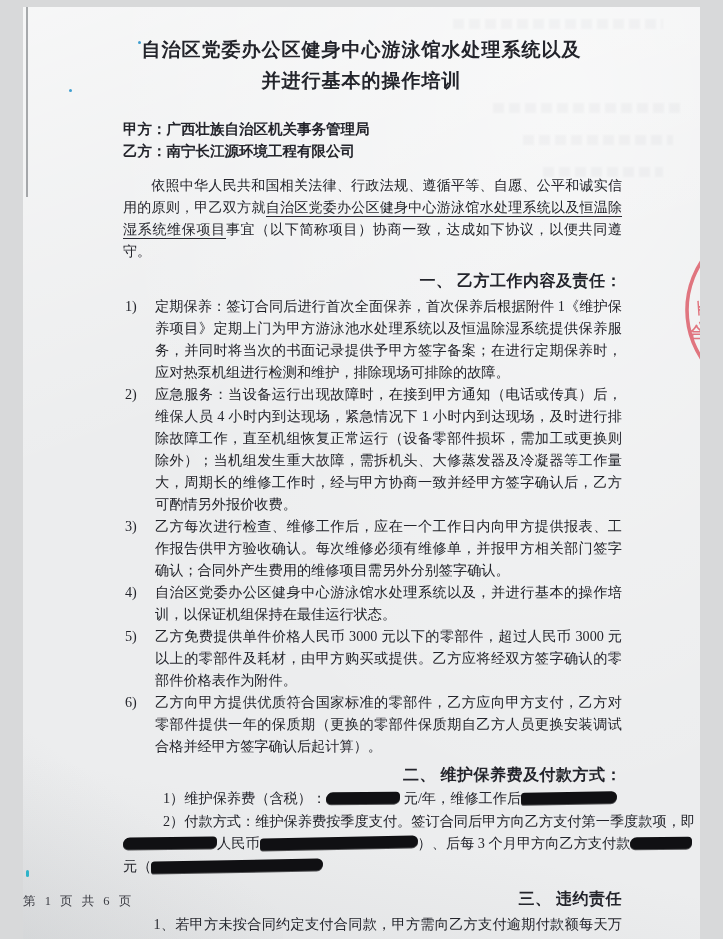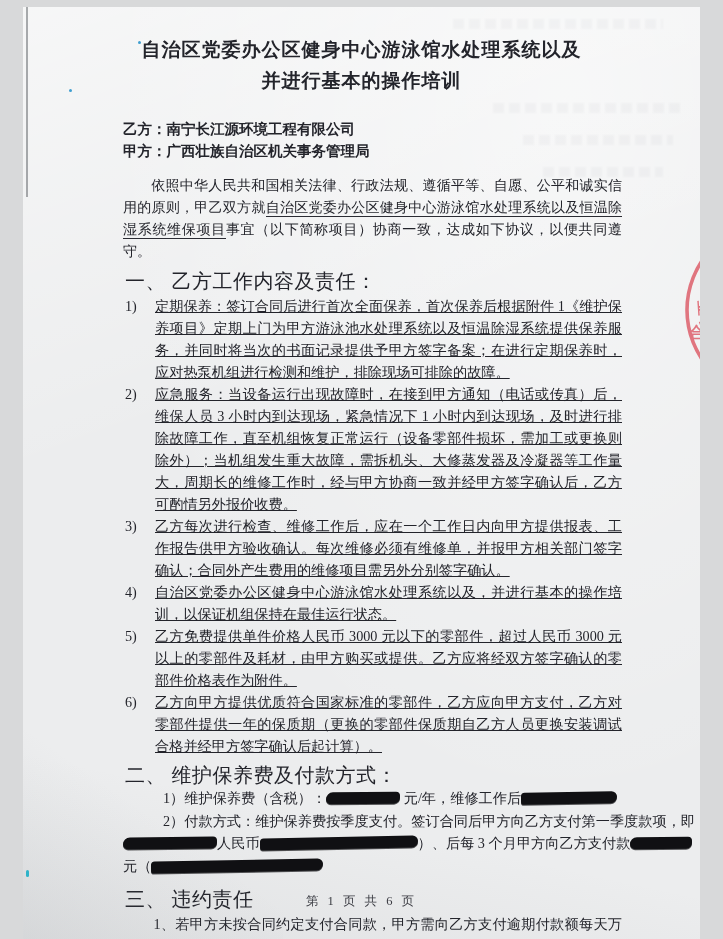--- a/index.html
+++ b/index.html
@@ -26,39 +26,39 @@
   .ghost{position:absolute;height:10px;opacity:.6;
     background:repeating-linear-gradient(90deg, rgba(70,80,100,.07) 0 11px, rgba(0,0,0,0) 11px 16px);
     filter:blur(1px);}
 
   .title{margin:27px 60px 0 60px;text-align:center;font-weight:bold;font-size:19px;line-height:31px;letter-spacing:1px;}
   .parties{margin:23px 78px 0 100px;font-weight:bold;font-size:14.5px;line-height:21.5px;}
   .intro{margin:13px 78px 0 100px;font-size:14px;line-height:22px;text-align:justify;}
   .intro .ind{display:inline-block;width:2em;}
   .uline{border-bottom:1px solid #2a2b33;padding-bottom:1px;}
 
-  .h-num{margin:6px 78px 0 102px;font-weight:normal;font-size:20px;line-height:24px;letter-spacing:.5px;}
+  .h-num{margin:6px 78px 0 102px;font-weight:bold;font-size:16px;line-height:24px;letter-spacing:.5px;text-align:right;}
   .clause-list{margin:2px 78px 0 102px;font-size:14.2px;line-height:22px;}
   .clause{display:flex;}
   .clause .num{width:30px;flex:0 0 30px;}
-  .clause .ctext{flex:1;text-align:justify;text-decoration:underline;}
+  .clause .ctext{flex:1;text-align:justify;}
 
   .payline{margin:0 70px 0 100px;font-size:14.2px;line-height:22.5px;white-space:nowrap;}
   .payline.indent{padding-left:40px;}
   .redact{display:inline-block;height:12px;background:#101013;border-radius:7px 4px 6px 5px;
     vertical-align:-1px;transform:rotate(-.6deg);box-shadow:0 1px 0 rgba(16,16,19,.7);}
   .redact.tail{border-radius:7px 10px 12px 5px;transform:rotate(-1.1deg);}
 
   .para{margin:2px 78px 0 102px;font-size:14.2px;line-height:22.5px;text-align:justify;}
   .para .ind{display:inline-block;width:2em;}
   .hand{display:inline-block;font-family:"DejaVu Sans Mono",monospace;font-style:italic;
     font-size:14px;transform:rotate(-6deg) skewX(-8deg);letter-spacing:-1px;color:#17181d;}
   .bracket{font-weight:bold;}
 
-  .footer{position:absolute;left:0;right:0;top:886px;text-align:center;font-size:12.5px;color:#3a3b42;letter-spacing:3px;}
+  .footer{position:absolute;left:0;right:0;top:886px;font-size:12.5px;color:#3a3b42;letter-spacing:3px;}
 
   .stamp-layer{position:absolute;left:0;top:0;pointer-events:none;}
 </style>
 </head>
 <body>
 
 <div class="page">
 
   <div class="edge-crease"></div>
   <div class="fold-shade"></div>
@@ -69,35 +69,35 @@
   <div class="ghost" style="left:470px;top:96px;width:190px;"></div>
   <div class="ghost" style="left:500px;top:128px;width:150px;"></div>
   <div class="ghost" style="left:520px;top:160px;width:120px;"></div>
 
   <div class="title">
     <div>自治区党委办公区健身中心游泳馆水处理系统以及</div>
     <div>并进行基本的操作培训</div>
   </div>
 
   <div class="parties">
+    <div>甲方：广西壮族自治区机关事务管理局</div>
     <div>乙方：南宁长江源环境工程有限公司</div>
-    <div>甲方：广西壮族自治区机关事务管理局</div>
   </div>
 
   <div class="intro"><span class="ind"></span><span>依照中华人民共和国相关法律、行政法规、遵循平等、自愿、公平和诚实信用的原则，甲乙双方就</span><span class="uline">自治区党委办公区健身中心游泳馆水处理系统以及恒温除湿系统维保项目</span><span>事宜（以下简称项目）协商一致，达成如下协议，以便共同遵守。</span></div>
 
   <div class="h-num">一、 乙方工作内容及责任：</div>
   <div class="clause-list">
     <div class="clause">
       <span class="num">1)</span>
       <span class="ctext">定期保养：签订合同后进行首次全面保养，首次保养后根据附件 1《维护保养项目》定期上门为甲方游泳池水处理系统以及恒温除湿系统提供保养服务，并同时将当次的书面记录提供予甲方签字备案；在进行定期保养时，应对热泵机组进行检测和维护，排除现场可排除的故障。</span>
     </div>
     <div class="clause">
       <span class="num">2)</span>
-      <span class="ctext">应急服务：当设备运行出现故障时，在接到甲方通知（电话或传真）后，维保人员 3 小时内到达现场，紧急情况下 1 小时内到达现场，及时进行排除故障工作，直至机组恢复正常运行（设备零部件损坏，需加工或更换则除外）；当机组发生重大故障，需拆机头、大修蒸发器及冷凝器等工作量大，周期长的维修工作时，经与甲方协商一致并经甲方签字确认后，乙方可酌情另外报价收费。</span>
+      <span class="ctext">应急服务：当设备运行出现故障时，在接到甲方通知（电话或传真）后，维保人员 4 小时内到达现场，紧急情况下 1 小时内到达现场，及时进行排除故障工作，直至机组恢复正常运行（设备零部件损坏，需加工或更换则除外）；当机组发生重大故障，需拆机头、大修蒸发器及冷凝器等工作量大，周期长的维修工作时，经与甲方协商一致并经甲方签字确认后，乙方可酌情另外报价收费。</span>
     </div>
     <div class="clause">
       <span class="num">3)</span>
       <span class="ctext">乙方每次进行检查、维修工作后，应在一个工作日内向甲方提供报表、工作报告供甲方验收确认。每次维修必须有维修单，并报甲方相关部门签字确认；合同外产生费用的维修项目需另外分别签字确认。</span>
     </div>
     <div class="clause">
       <span class="num">4)</span>
       <span class="ctext">自治区党委办公区健身中心游泳馆水处理系统以及，并进行基本的操作培训，以保证机组保持在最佳运行状态。</span>
     </div>
     <div class="clause">

